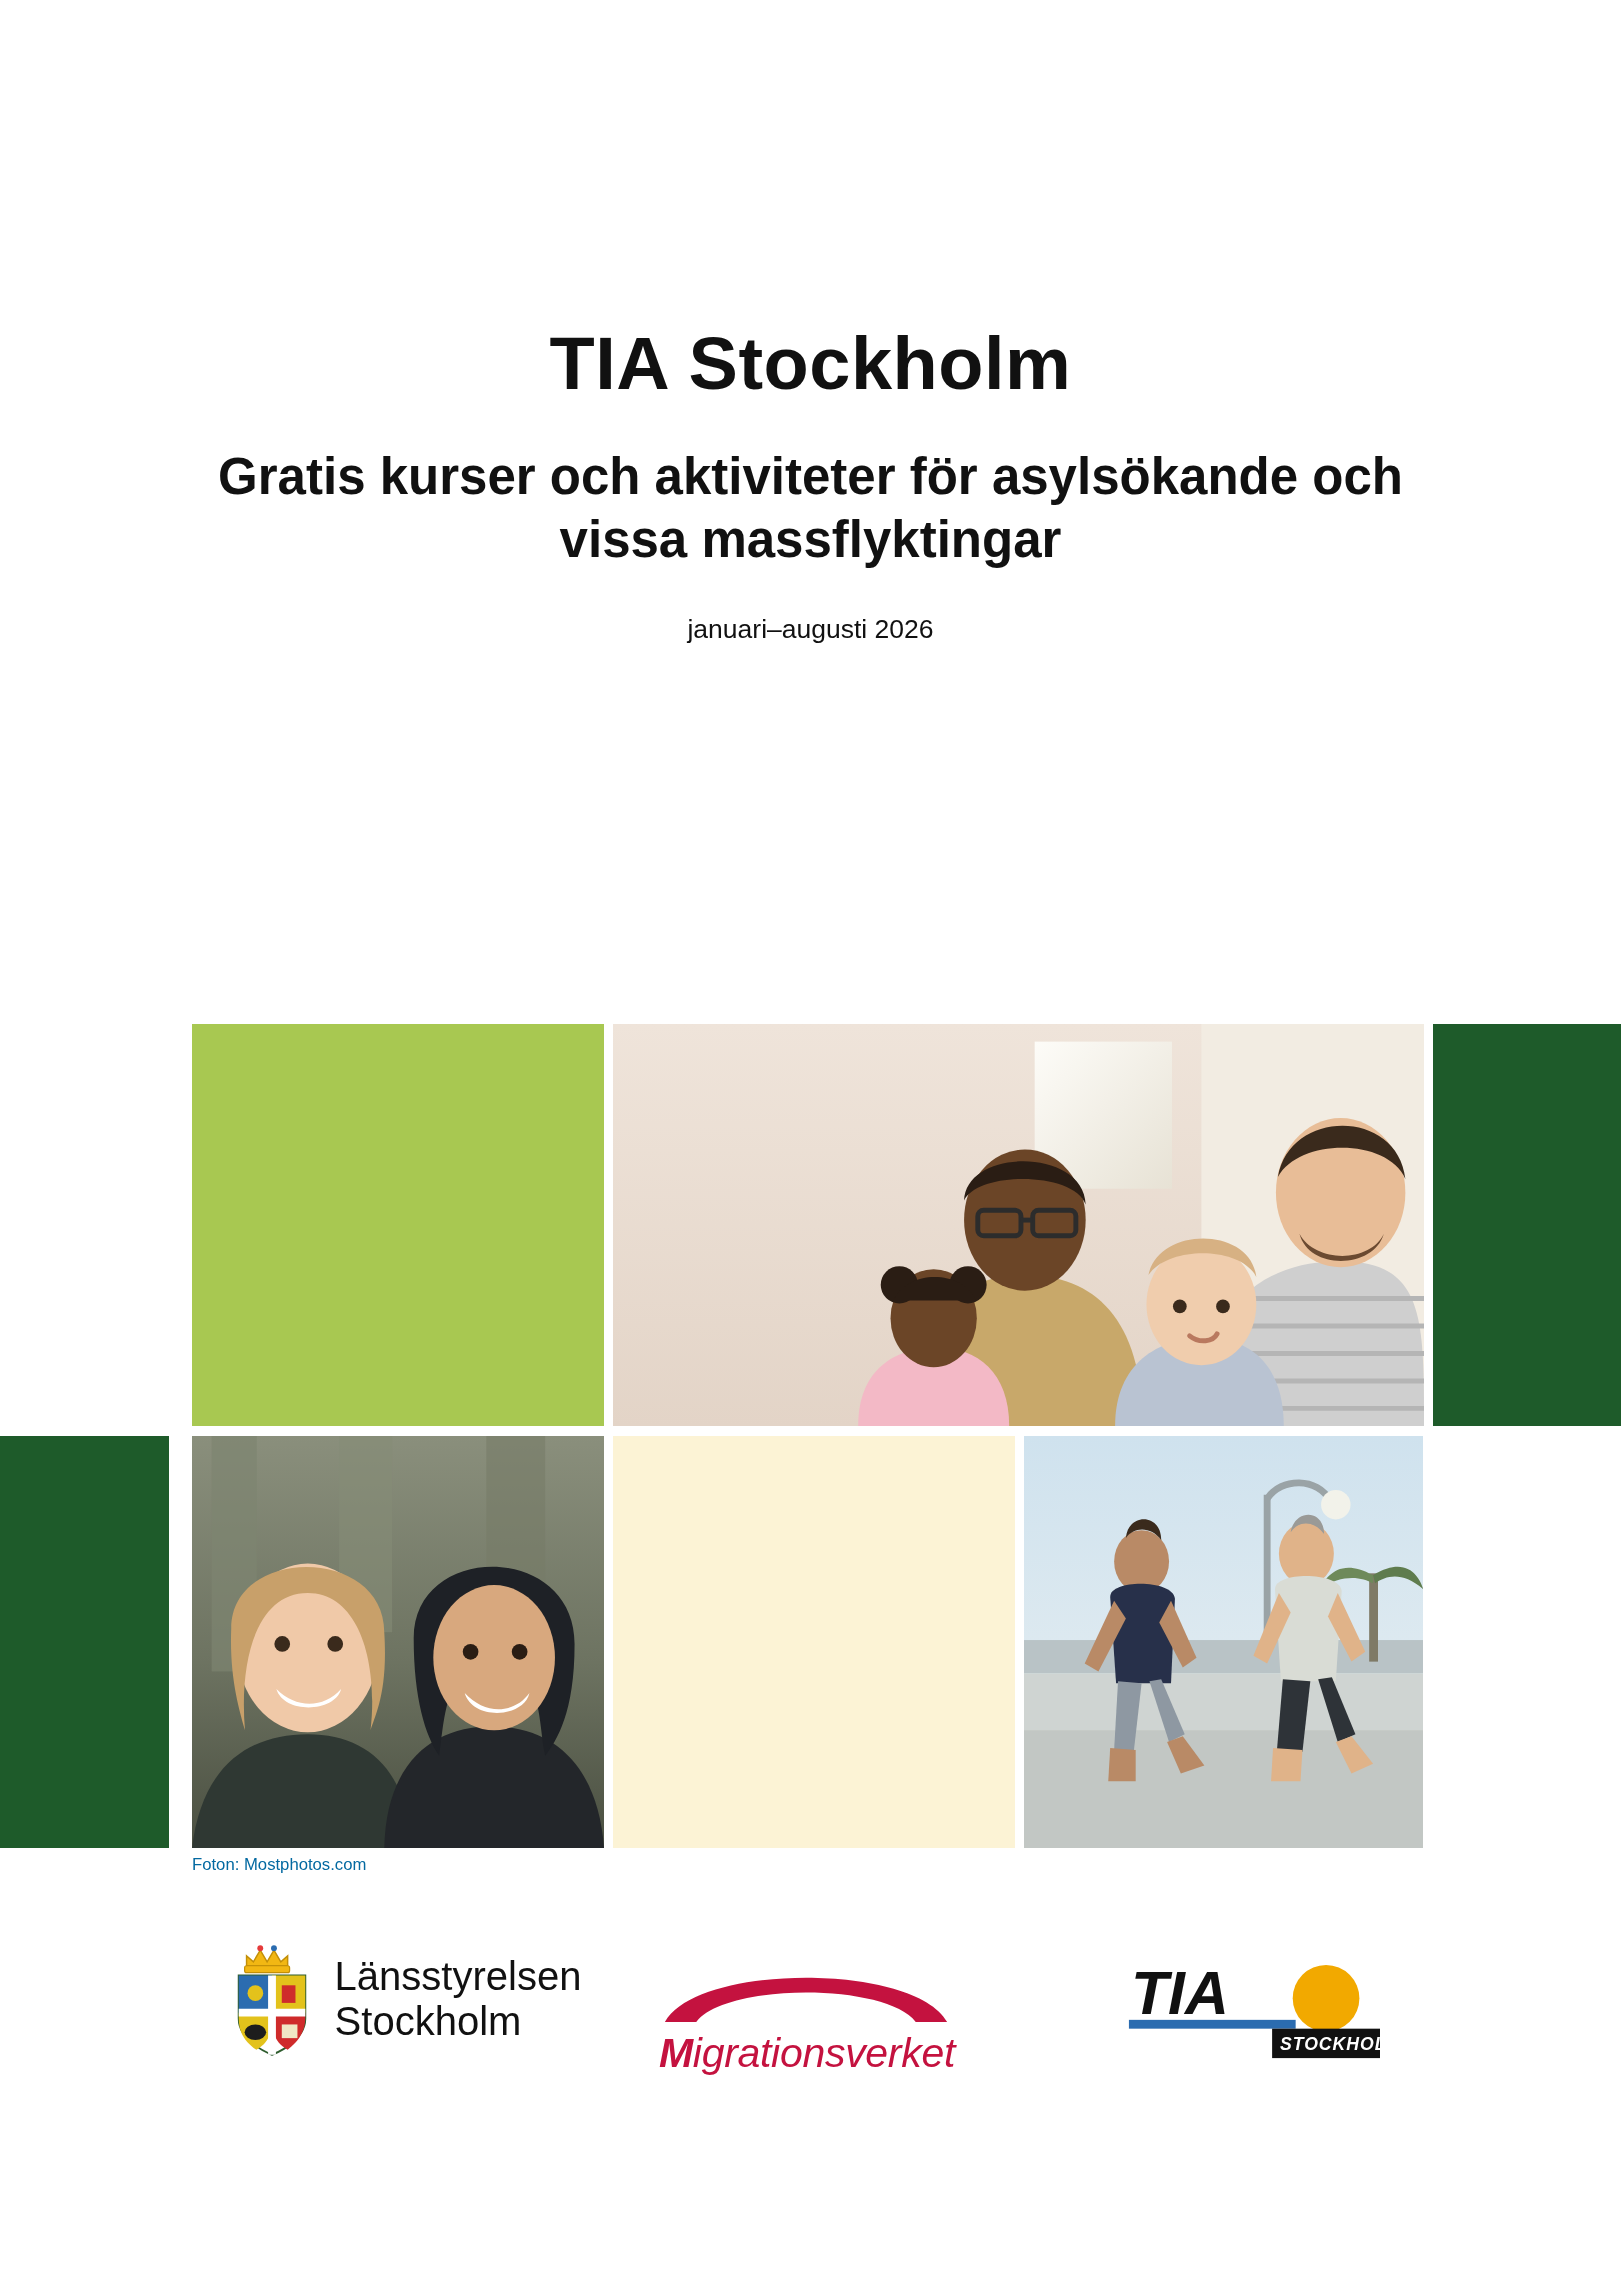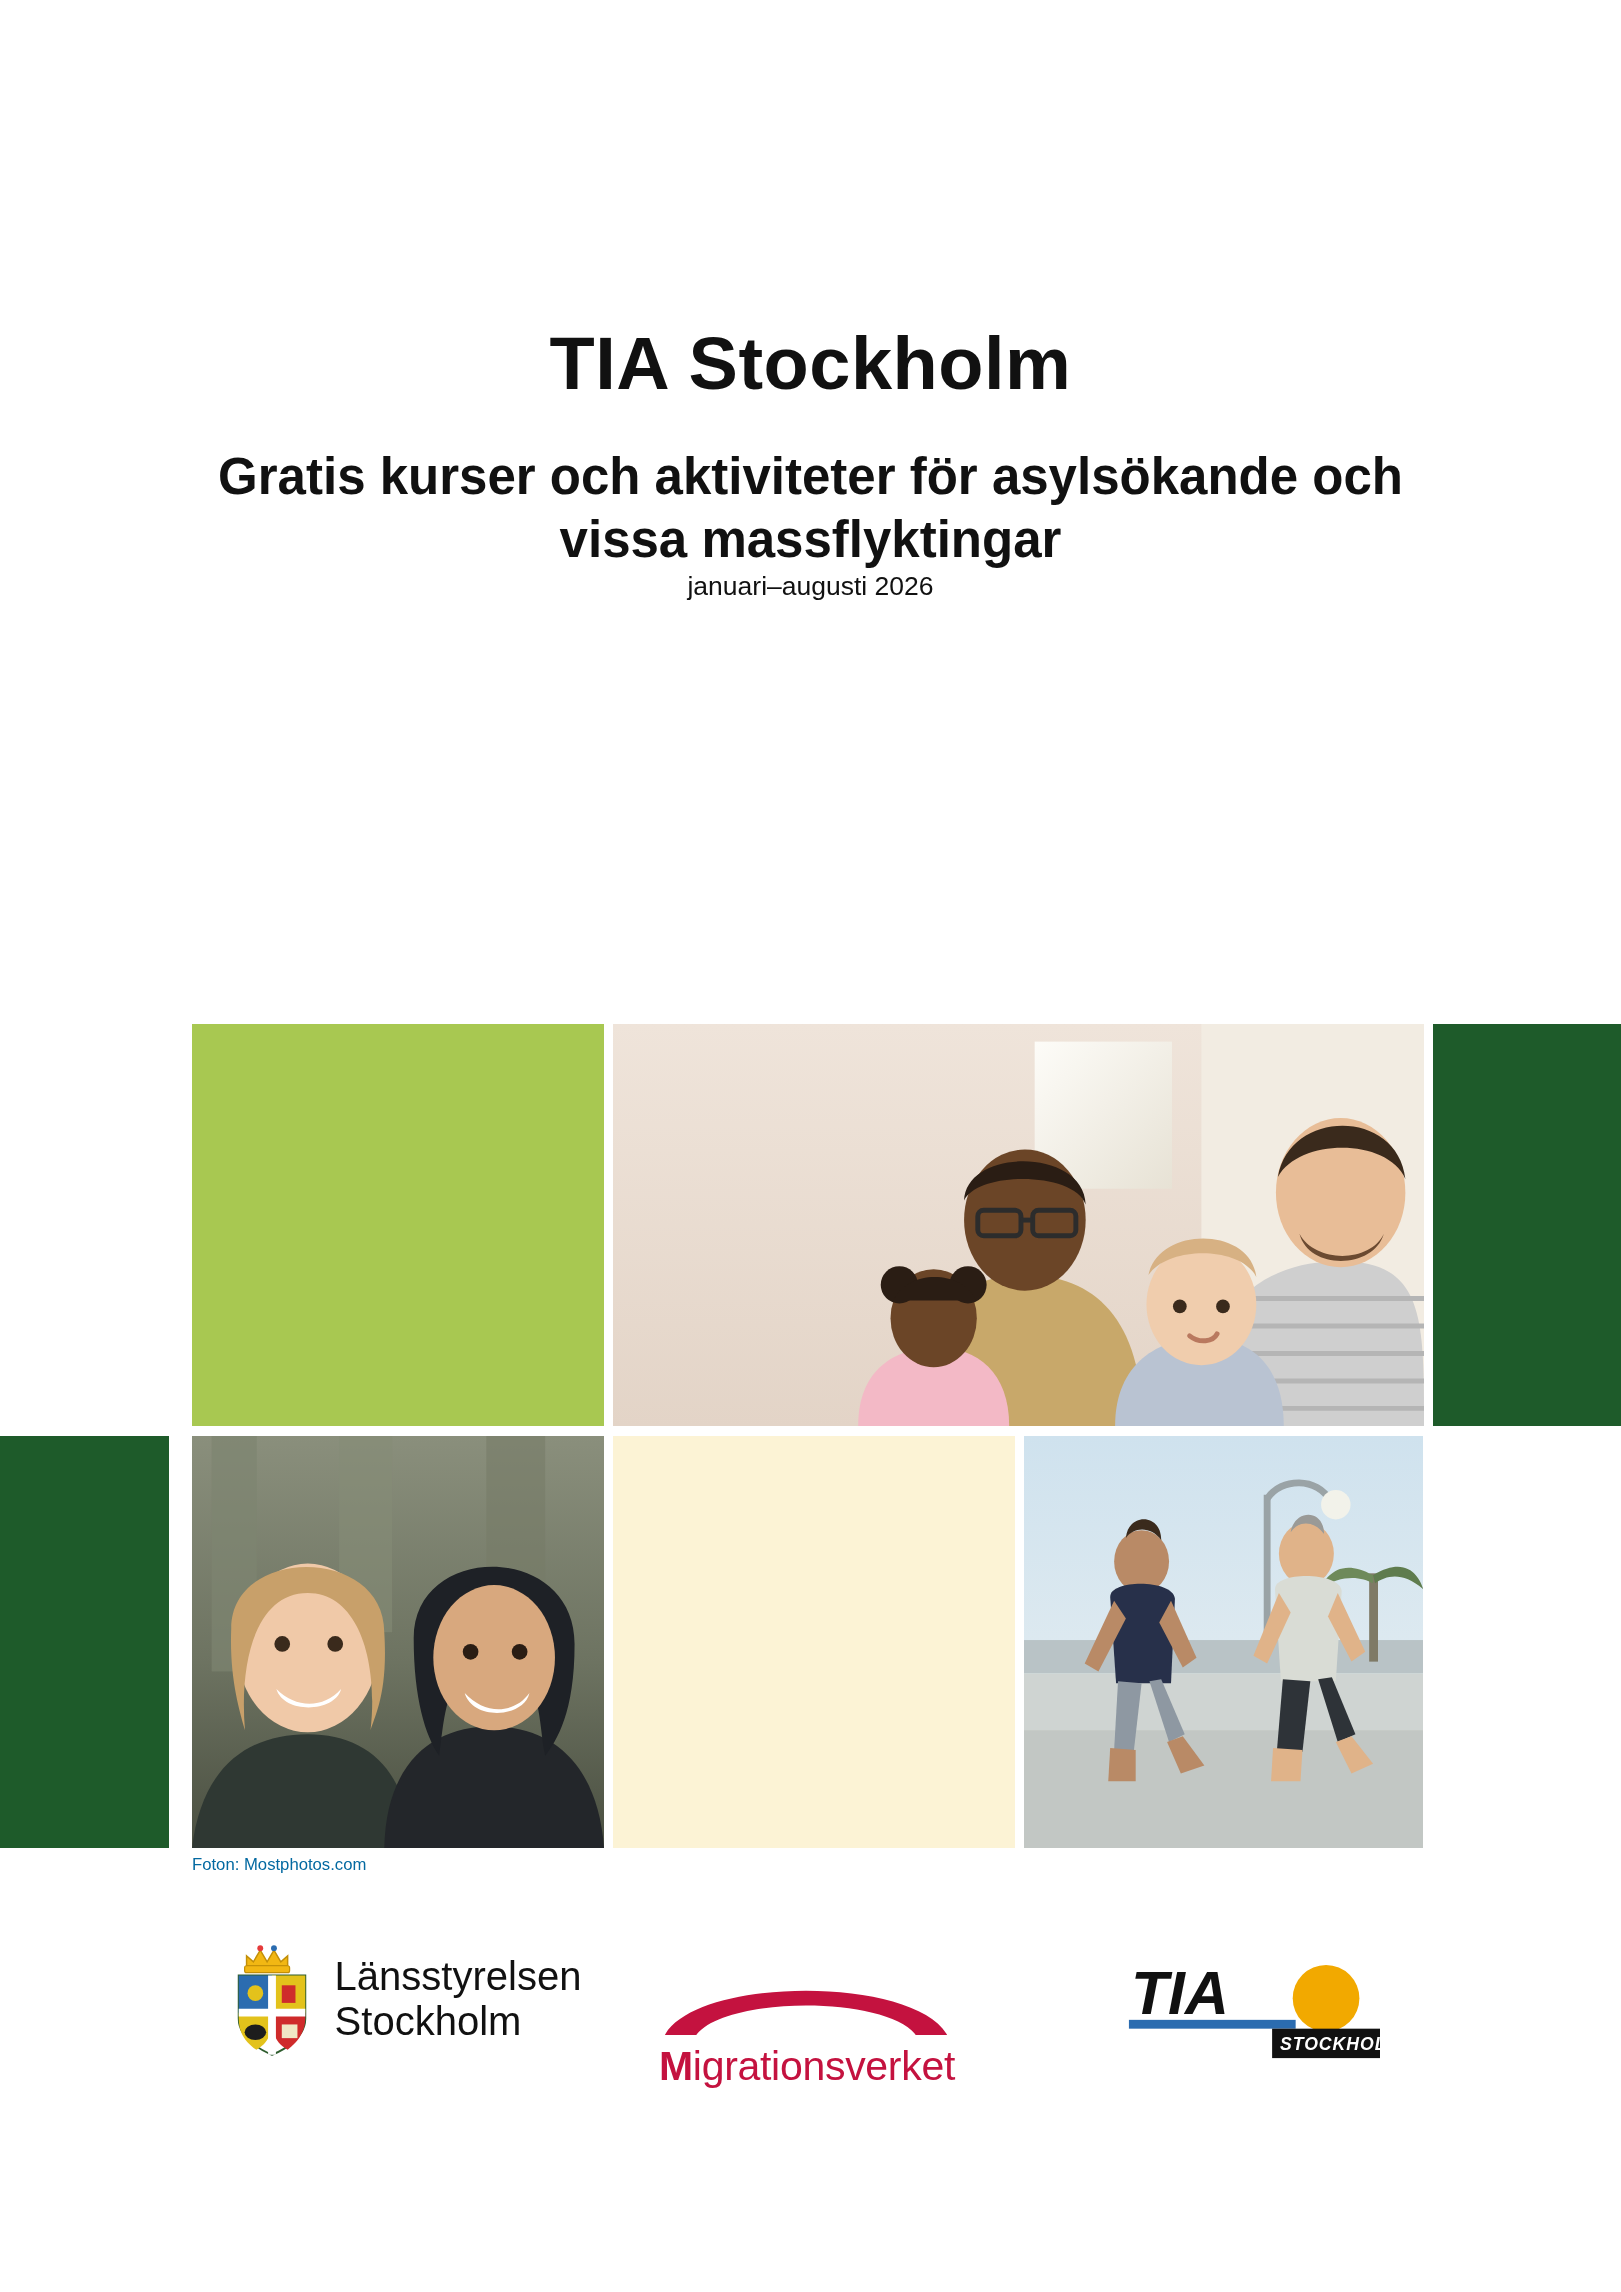--- a/index.html
+++ b/index.html
@@ -34,20 +34,21 @@
   .subtitle {
     font-size: 51px;
     font-weight: 700;
     line-height: 1.22;
     margin: 0 auto;
     width: 1274px;
   }
   .period {
     font-size: 26.5px;
     font-weight: 400;
+    margin-top: 43px;
   }
 
   
   .mosaic {
     position: absolute;
     left: 0;
     top: 1024px;
     width: 1621px;
     height: 823px;
   }
@@ -135,21 +136,21 @@
     align-items: center;
   }
   .logo-lst { left: 227px; top: 3.9px; }
   .logo-lst .shield { width: 90px; height: 118px; margin-right: 17.6px; }
   .logo-lst .lst-text {
     font-size: 40px;
     line-height: 1.12;
     color: #111111;
     font-family: "Liberation Sans", sans-serif;
   }
-  .logo-mig { left: 659px; top: 34px; width: 323px; }
+  .logo-mig { left: 659px; top: 21px; width: 323px; font-style: italic; }
   .logo-mig .mig-text {
     font-size: 41px;
     color: #c4123f;
     font-weight: 400;
     letter-spacing: -0.3px;
   }
   .logo-mig .mig-text b { font-weight: 700; }
   .logo-tia { left: 1125px; top: 17px; font-style: italic; }
 </style>
 </head>

